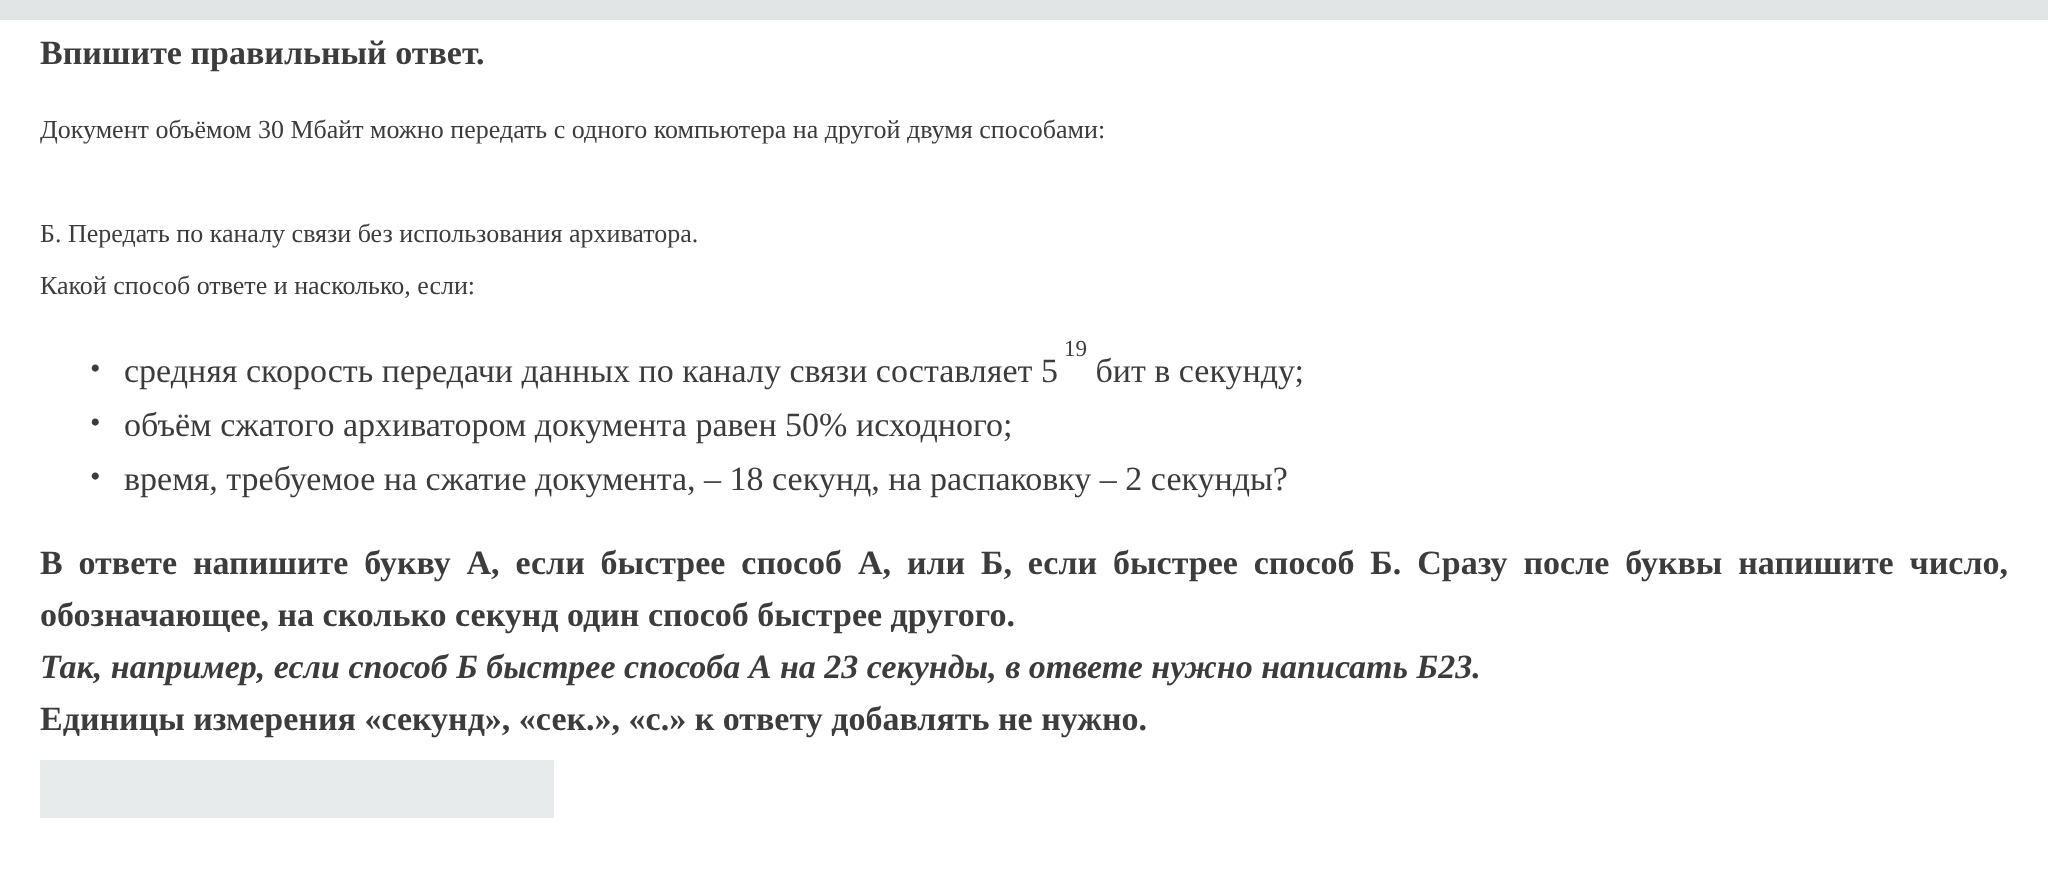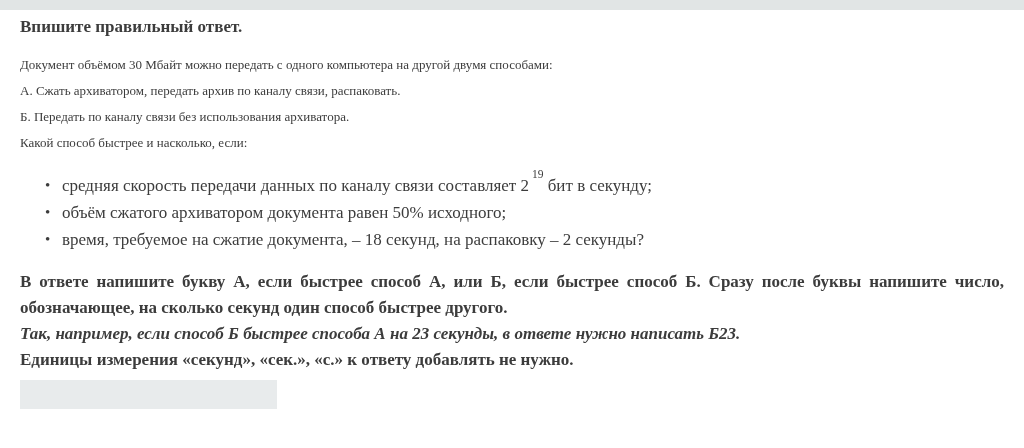--- a/index.html
+++ b/index.html
@@ -82,24 +82,24 @@
 </style>
 </head>
 <body>
 
 <div class="top-bar"></div>
 
 <div class="content">
 
   <h2 class="prompt">Впишите правильный ответ.</h2>
 
-  <p class="intro"><span>Документ объёмом 30 Мбайт можно передать с одного компьютера на другой двумя способами:</span><br><span>А. Сжать архиватором, передать архив по каналу связи, распаковать.</span><br><span>Б. Передать по каналу связи без использования архиватора.</span><br><span>Какой способ быстрее и насколько, если:</span></p>
+  <p class="intro"><span>Документ объёмом 30 Мбайт можно передать с одного компьютера на другой двумя способами:</span><br><br><span>Б. Передать по каналу связи без использования архиватора.</span><br><span>Какой способ ответе и насколько, если:</span></p>
 
   <ul class="conditions">
-    <li><span>средняя скорость передачи данных по каналу связи составляет 2</span><sup class="exp">19</sup><span> бит в секунду;</span></li>
+    <li><span>средняя скорость передачи данных по каналу связи составляет 5</span><sup class="exp">19</sup><span> бит в секунду;</span></li>
     <li><span>объём сжатого архиватором документа равен 50% исходного;</span></li>
     <li><span>время, требуемое на сжатие документа, – 18 секунд, на распаковку – 2 секунды?</span></li>
   </ul>
 
   <p class="answer-note"><span>В ответе напишите букву А, если быстрее способ А, или Б, если быстрее способ Б. Сразу после буквы напишите число, обозначающее, на сколько секунд один способ быстрее другого.</span><br><em>Так, например, если способ Б быстрее способа А на 23 секунды, в ответе нужно написать Б23.</em><br><span>Единицы измерения «секунд», «сек.», «с.» к ответу добавлять не нужно.</span></p>
 
   <input type="text" class="answer-input" value="" style="">
 
 </div>
 

